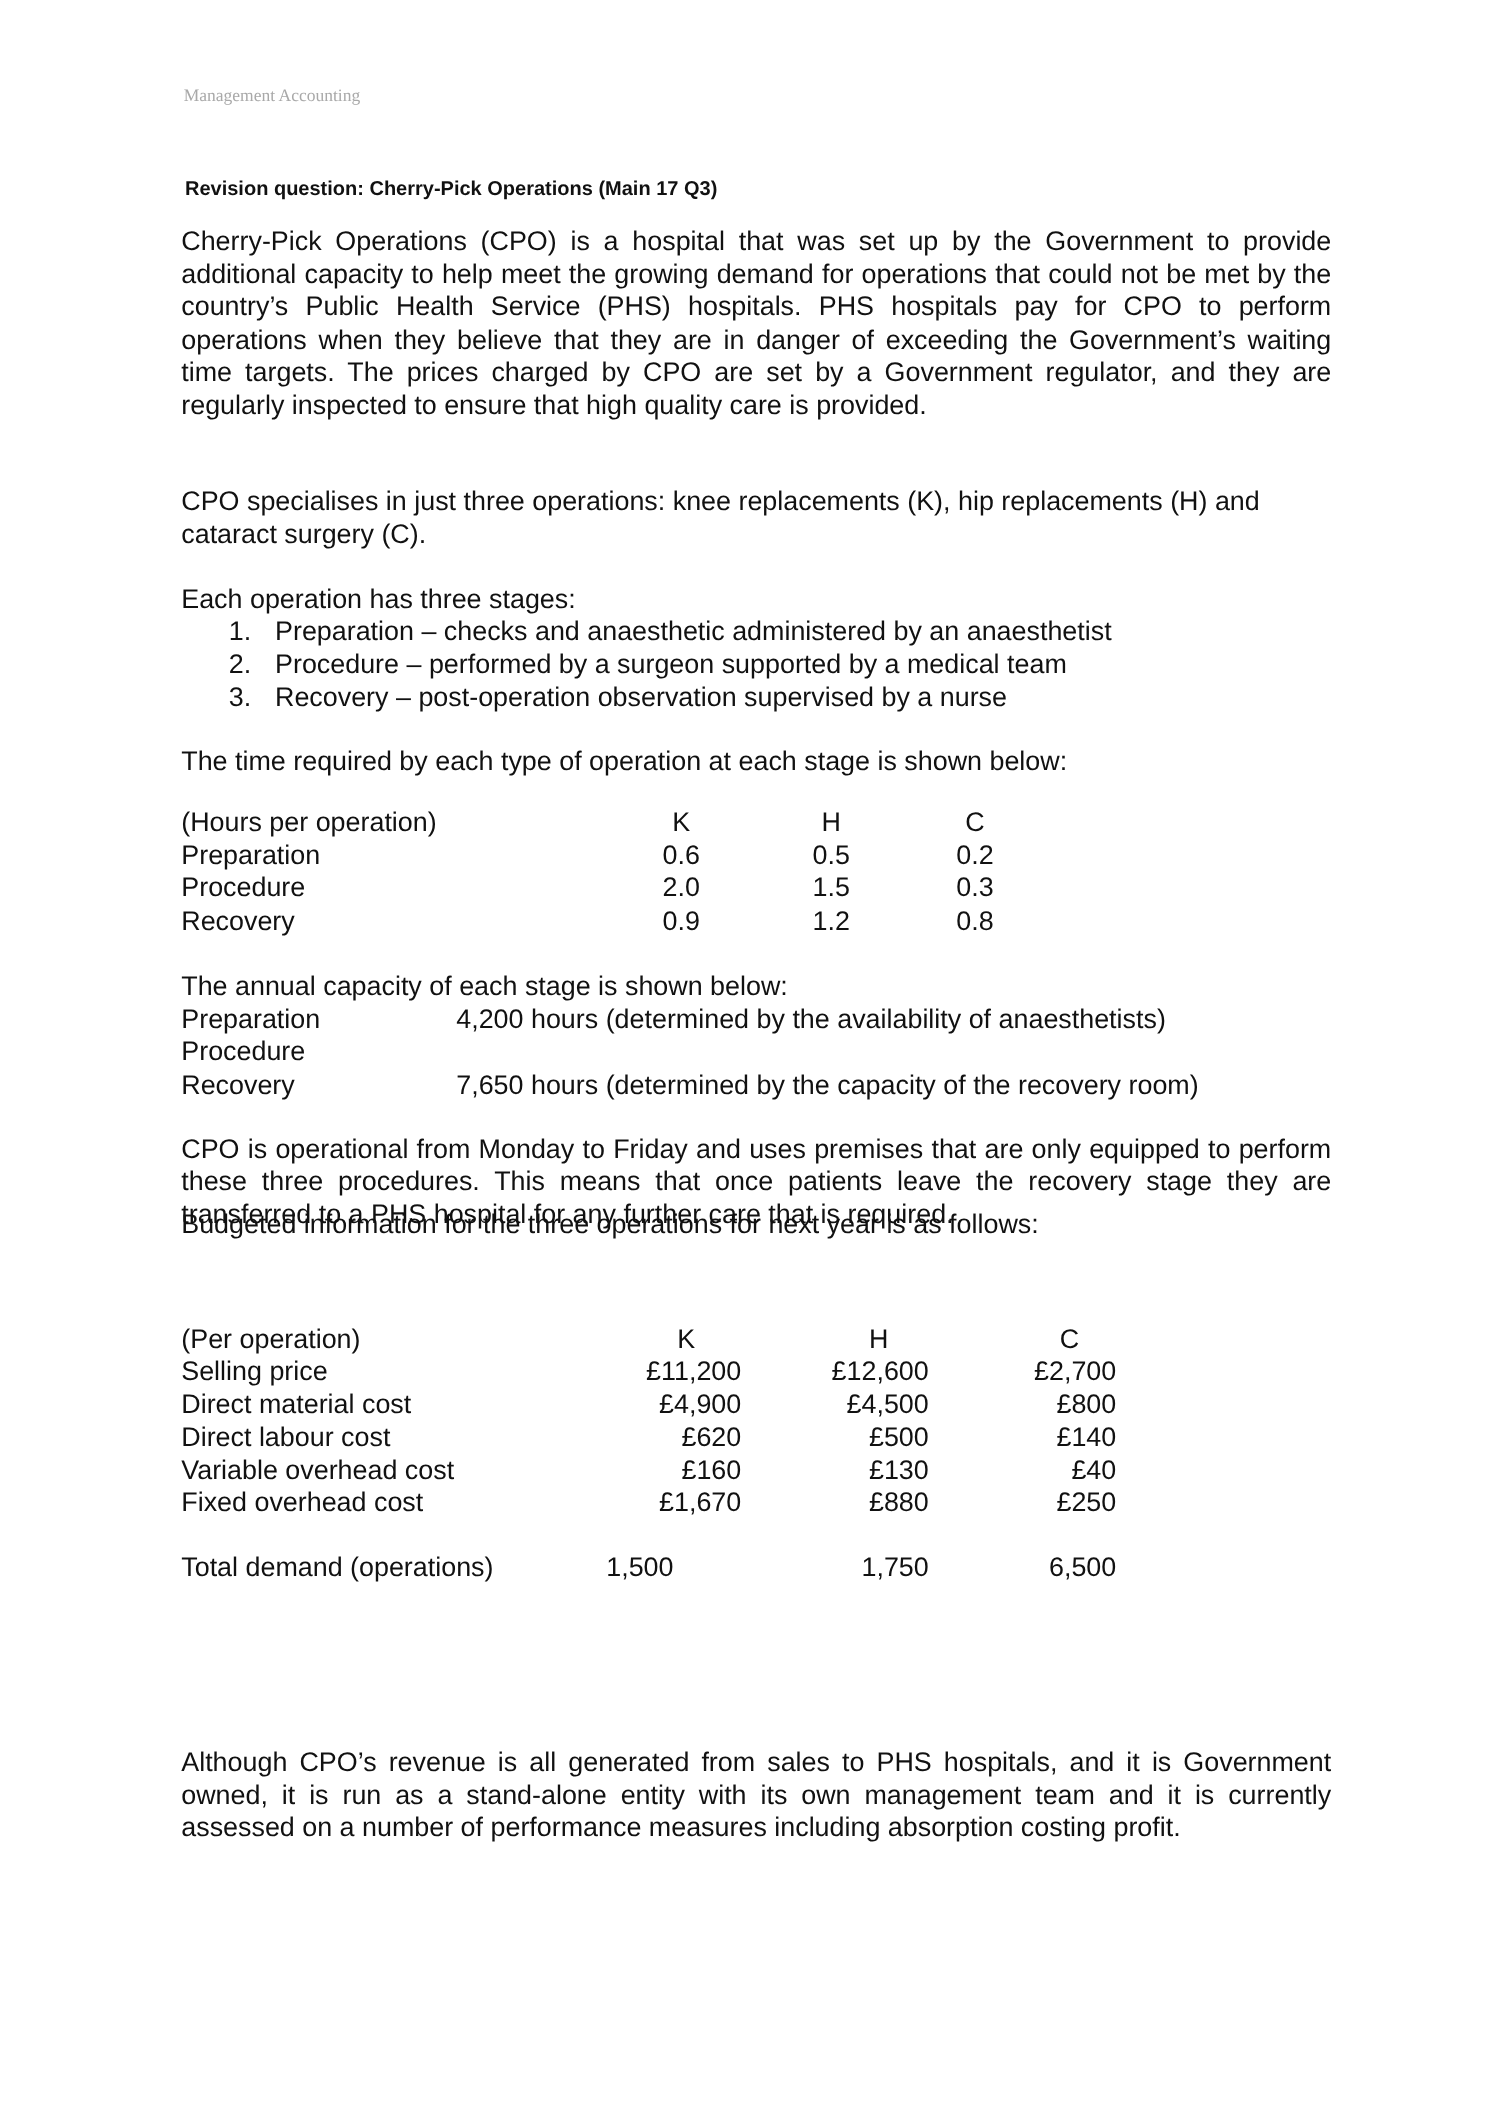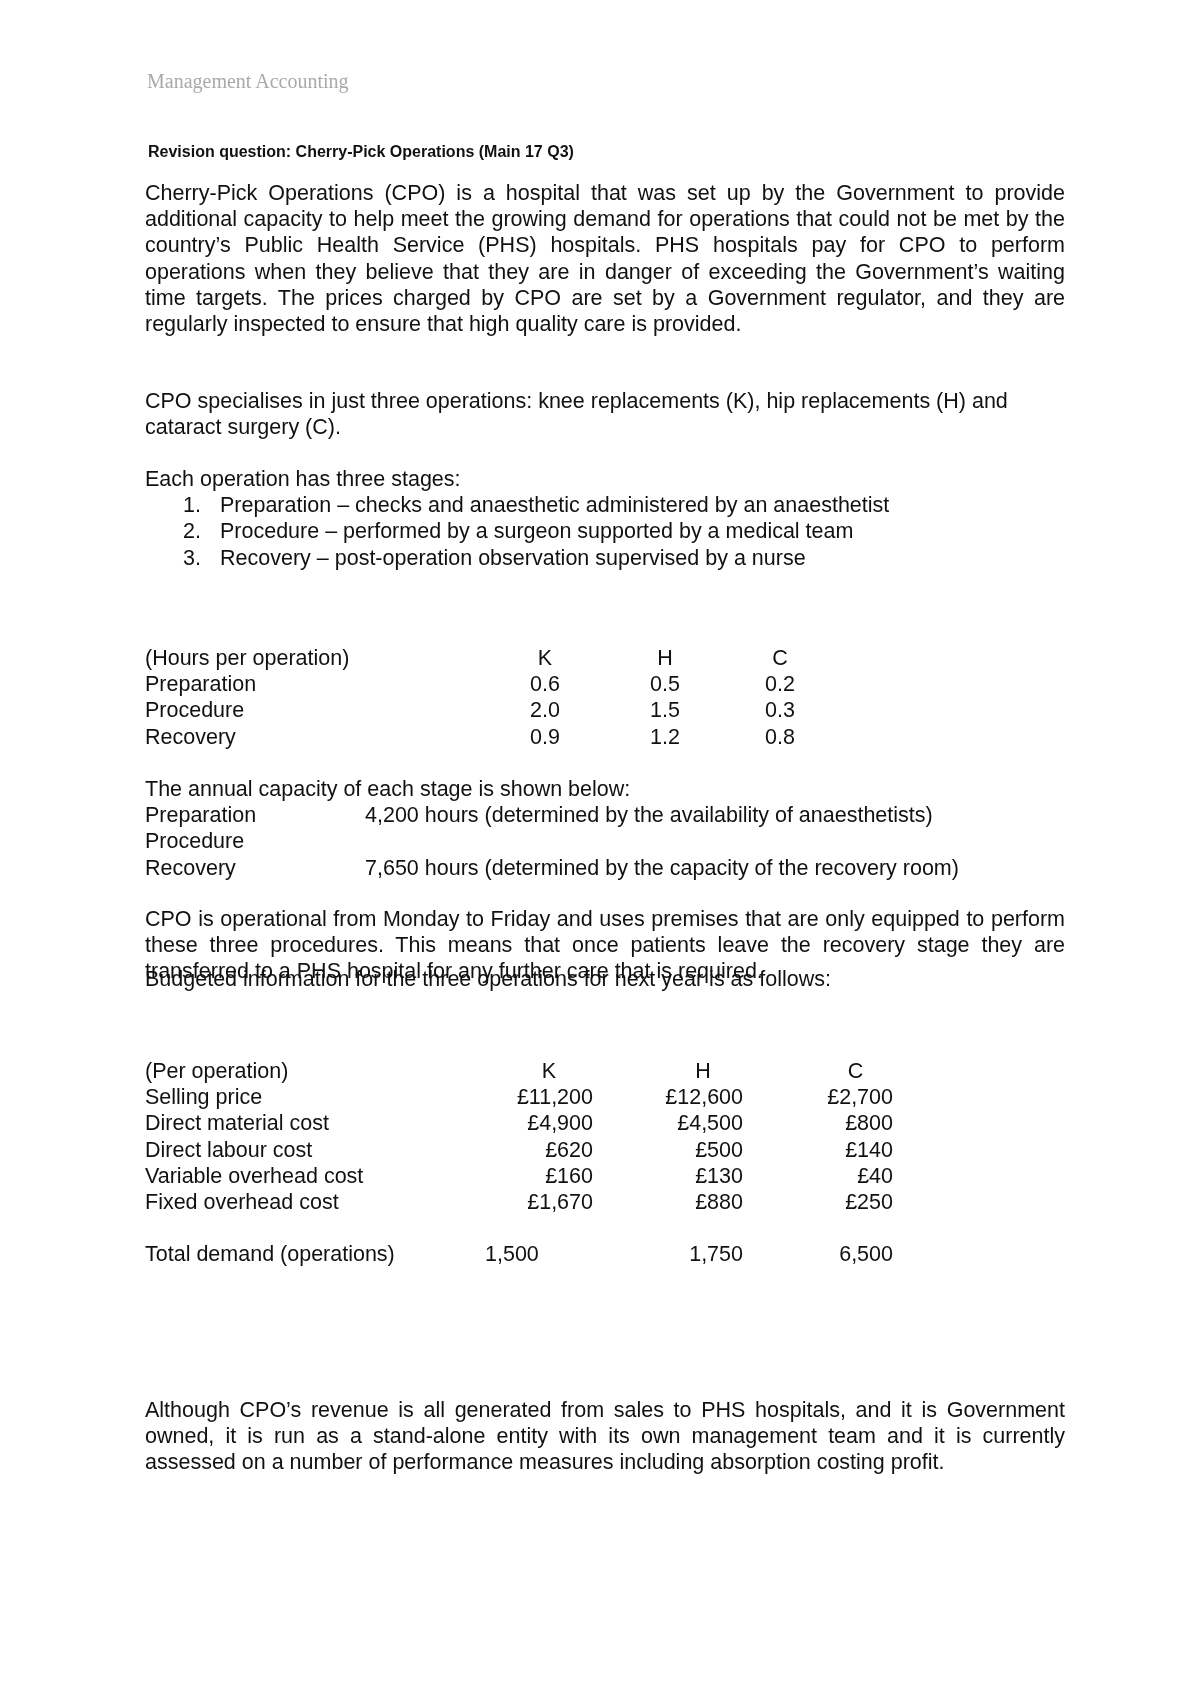--- a/index.html
+++ b/index.html
@@ -1,20 +1,20 @@
 <!DOCTYPE html>
 <html><head>
 <meta charset="utf-8">
 <style>
   html, body { margin: 0; padding: 0; background: #ffffff; }
   body { width: 1200px; height: 1698px; position: relative; overflow: hidden; }
   .page { position: absolute; left: 0; top: 0; width: 1200px; height: 1698px; background: #fff; }
   .header {
     position: absolute; left: 147px; top: 70px;
-    font-family: "Liberation Serif", serif; font-size: 20px; color: #a9a9a9;
+    font-family: "Liberation Serif", serif; font-size: 14px; color: #a9a9a9;
   }
   .body-text {
     font-family: "Liberation Sans", sans-serif; font-size: 21.5px; color: #111;
     line-height: 26.2px;
   }
   .title {
     position: absolute; left: 148px; top: 143px;
     font-family: "Liberation Sans", sans-serif; font-weight: bold; font-size: 16px; color: #111;
   }
   .block { position: absolute; left: 145px; width: 920px; }
@@ -60,20 +60,21 @@
           <span class="num">2.</span>
           <span>Procedure – performed by a surgeon supported by a medical team</span>
         </li>
       <li>
           <span class="num">3.</span>
           <span>Recovery – post-operation observation supervised by a nurse</span>
         </li>
     </ul>
   </div>
 
+  <div class="block body-text" style="top:596px;">The time required by each type of operation at each stage is shown below:</div>
 
   <div class="tbl tbl1 body-text" style="top:645px;">
     <div class="row">
       <span class="lbl">(Hours per operation)</span>
       <span class="c k">K</span>
       <span class="c h">H</span>
       <span class="c cc">C</span>
     </div>
     <div class="row">
       <span class="lbl">Preparation</span>

